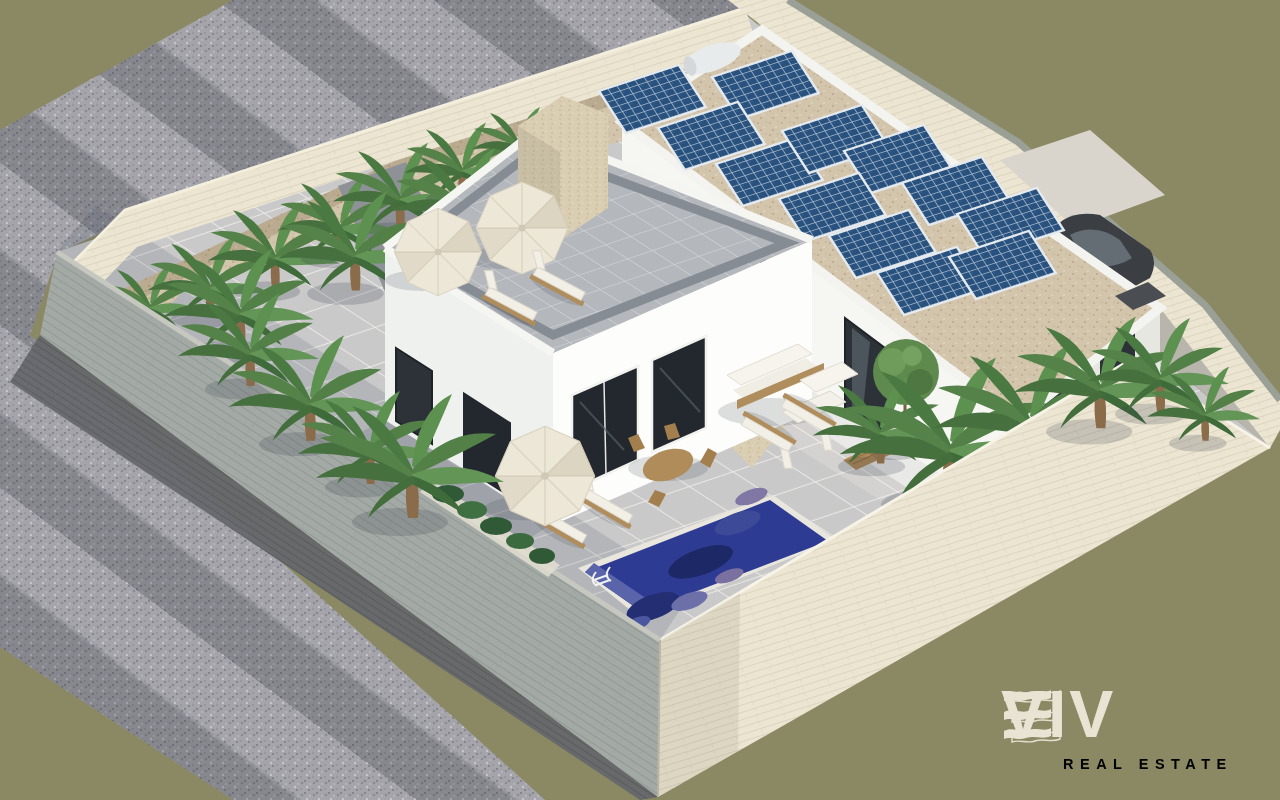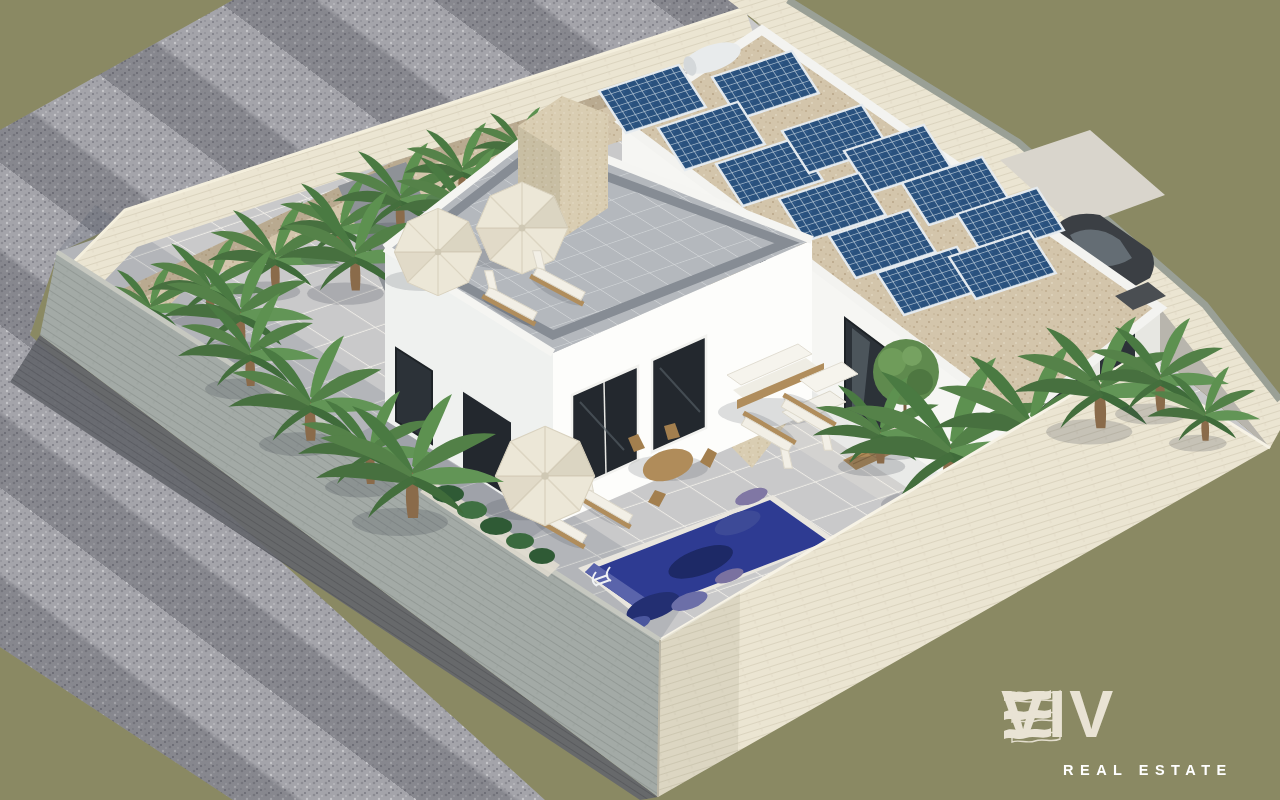--- a/index.html
+++ b/index.html
@@ -5,22 +5,22 @@
   html,body{margin:0;padding:0;background:#8a8963;}
   .stage{position:relative;width:1280px;height:800px;overflow:hidden;background:#8a8963;
          font-family:"Liberation Sans", sans-serif;}
   .stage svg{position:absolute;left:0;top:0;display:block;}
   .logo{position:absolute;left:1001px;top:686px;color:#e9e3d4;}
   .logo-row{display:flex;align-items:flex-start;}
   .logo-wordmark{font-size:66px;line-height:56px;font-weight:bold;letter-spacing:3px;
                  color:#e9e3d4;}
   .logo-waves{margin-left:2px;margin-top:2px;}
   .logo-waves-outline{margin-left:9px;margin-top:2px;opacity:.95;}
-  .logo-tagline{margin-top:20px;margin-left:62px;font-size:14.5px;letter-spacing:6.5px;
-                font-weight:600;color:#ffffff;white-space:nowrap;}
+  .logo-tagline{margin-top:14px;margin-left:62px;font-size:14.5px;letter-spacing:6.5px;
+                font-weight:600;color:#000000;white-space:nowrap;}
 </style>
 </head>
 <body>
 
 <div class="stage">
 
 <svg width="1280" height="800" viewBox="0 0 1280 800">
   <defs>
     <pattern id="pGravel" width="12" height="12" patternUnits="userSpaceOnUse">
       <rect width="12" height="12" fill="#a4a4aa"></rect>

